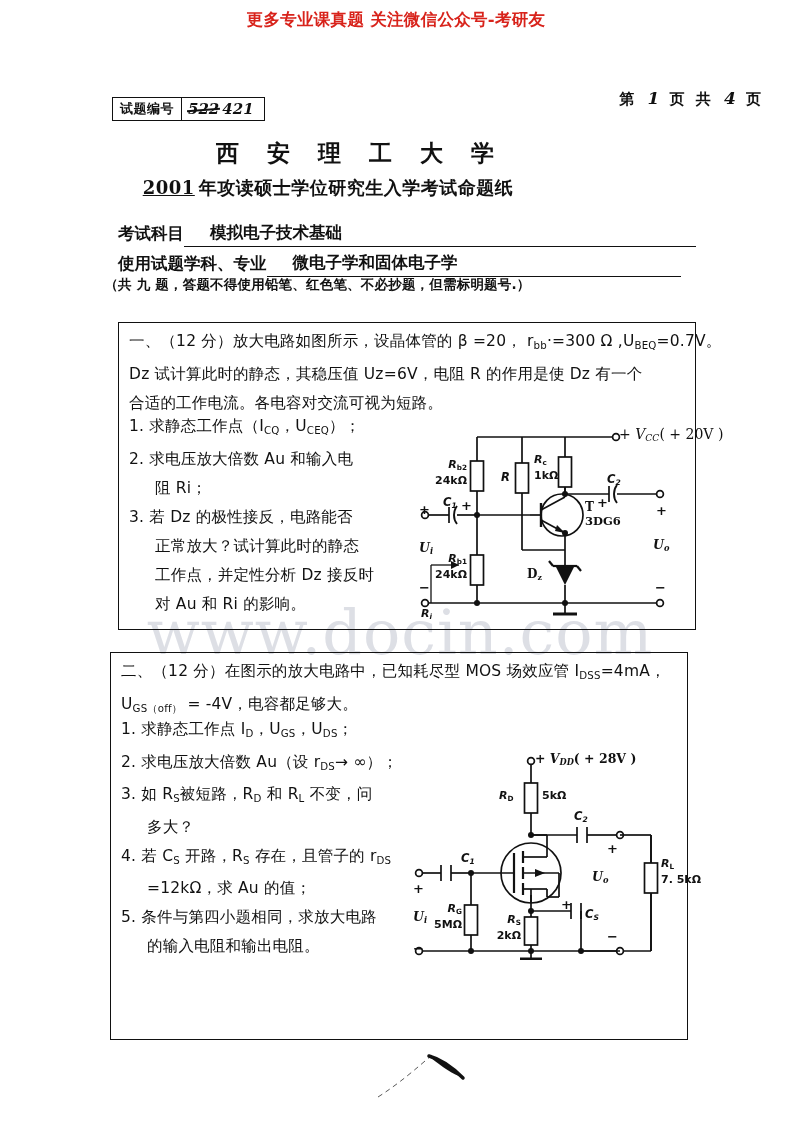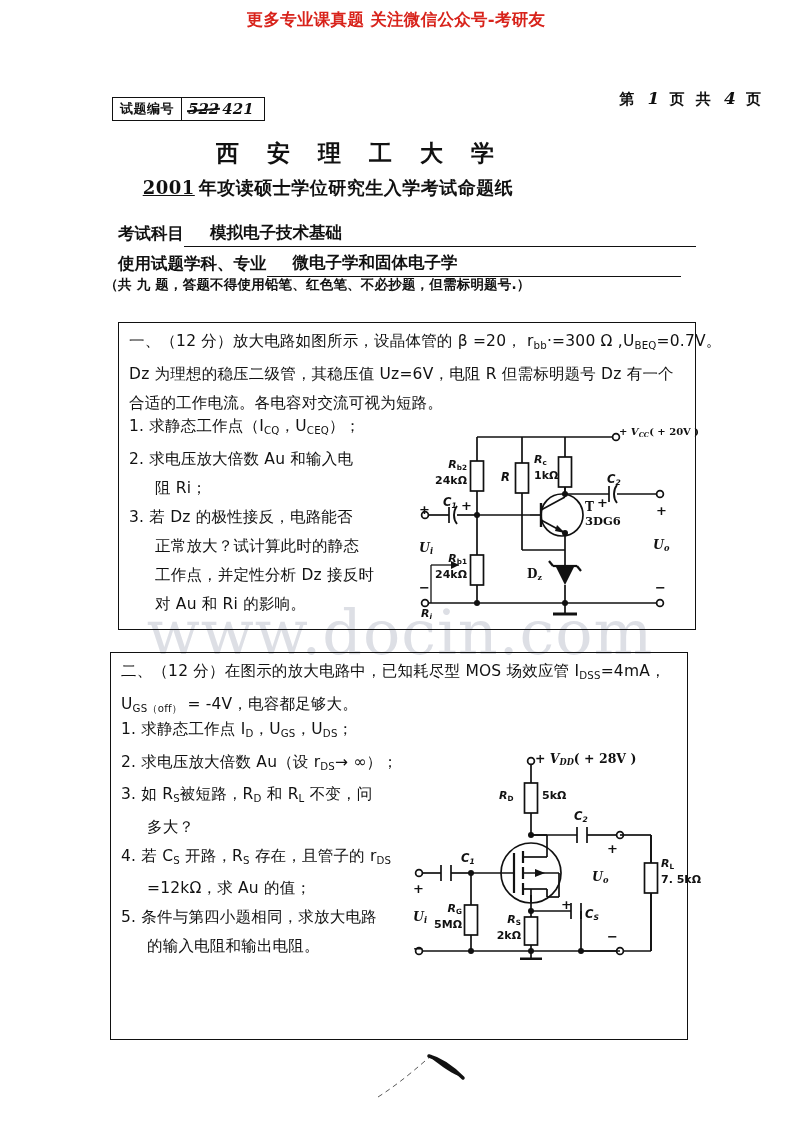--- a/index.html
+++ b/index.html
@@ -109,21 +109,21 @@
   </span>
 </div>
 
 <div class="note">（共 九 题，答题不得使用铅笔、红色笔、不必抄题，但需标明题号.）</div>
 
 <div class="wm">www.docin.com</div>
 
 <div class="qbox" style="left:110px;top:322px;width:578px;height:308px;margin-left:8px;">
   <div class="qtext" style="left:10px;top:4px;width:562px;">
     <span class="ql">一、（12 分）放大电路如图所示，设晶体管的 β =20， r<sub>bb</sub>·=300 Ω ,U<sub>BEQ</sub>=0.7V。</span>
-    <span class="ql">Dz 为理想的稳压二级管，其稳压值 Uz=6V，电阻 R 但需标明题号 Dz 有一个</span>
+    <span class="ql">Dz 试计算此时的静态，其稳压值 Uz=6V，电阻 R 的作用是使 Dz 有一个</span>
     <span class="ql">合适的工作电流。各电容对交流可视为短路。</span>
   </div>
   <div class="qtext" style="left:10px;top:89px;width:310px;">
     <span class="ql">1. 求静态工作点（I<sub>CQ</sub>，U<sub>CEQ</sub>）；</span>
     <span class="ql">2. 求电压放大倍数 Au 和输入电</span>
     <span class="ql ind">阻 Ri；</span>
     <span class="ql">3. 若 Dz 的极性接反，电路能否</span>
     <span class="ql ind">正常放大？试计算此时的静态</span>
     <span class="ql ind">工作点，并定性分析 Dz 接反时</span>
     <span class="ql ind">对 Au 和 Ri 的影响。</span>
@@ -193,21 +193,21 @@
     <line x1="60" y1="170" x2="60" y2="188"></line>
 
     <line x1="148" y1="188" x2="148" y2="198"></line>
     <line x1="136" y1="199" x2="160" y2="199" stroke-width="3"></line>
 
     <line x1="14" y1="150" x2="14" y2="188" stroke-width="1.3"></line>
     <line x1="14" y1="150" x2="42" y2="150" stroke-width="1.3"></line>
     <polygon points="42,150 34,146 34,154" fill="#111" stroke="none"></polygon>
   </svg>
 
-  <div style="position:absolute;left:202px;top:11px;font-size:10px;font-weight:bold;font-style:italic;white-space:nowrap;font-family:'DejaVu Serif',serif;">
+  <div style="position:absolute;left:202px;top:11px;font-size:14px;font-weight:normal;font-style:italic;white-space:nowrap;font-family:'DejaVu Serif',serif;">
     <span>+ V</span><sub>CC</sub><span style="font-style:normal;">( + 20V )</span>
   </div>
   <div style="position:absolute;left:16px;top:43px;font-size:11px;font-weight:bold;text-align:right;width:34px;line-height:13px;">
     <i>R</i><sub>b2</sub><br>
     <span>24kΩ</span>
   </div>
   <div style="position:absolute;left:16px;top:137px;font-size:11px;font-weight:bold;text-align:right;width:34px;line-height:13px;">
     <i>R</i><sub>b1</sub><br>
     <span>24kΩ</span>
   </div>

